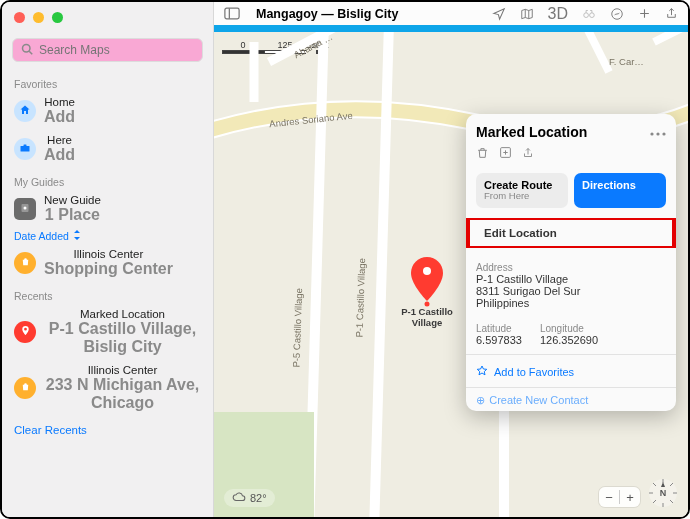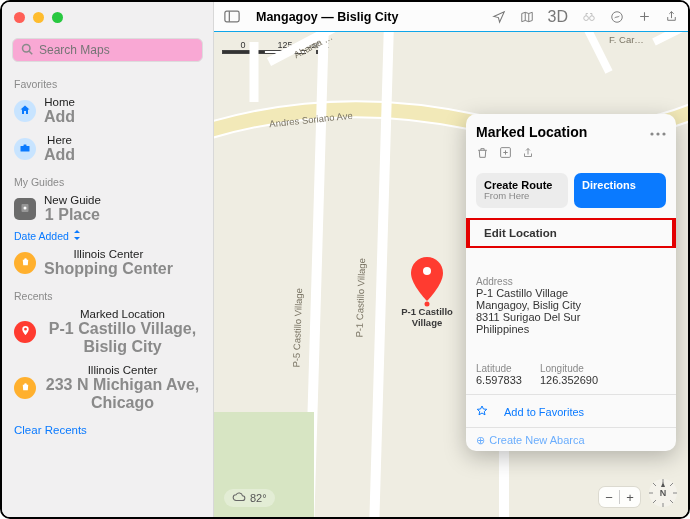--- a/index.html
+++ b/index.html
@@ -14,21 +14,21 @@
   .search input { border: none; background: transparent; outline: none; font-size: 12px; color: #555; flex: 1; }
   .sect-hdr { padding: 8px 12px 2px 12px; font-size: 10.5px; color: #8a8a8a; font-weight: 500; }
   .item { display: flex; align-items: center; gap: 8px; padding: 4px 12px; text-align: center; }
   .dateadded { padding: 2px 12px; color: #0a7aff; font-size: 10.5px; display: flex; align-items: center; gap: 4px; }
   .icon-circ { width: 22px; height: 22px; border-radius: 50%; display: flex; align-items: center; justify-content: center; flex-shrink: 0; }
   .icon-sq { width: 22px; height: 22px; border-radius: 5px; display: flex; align-items: center; justify-content: center; flex-shrink: 0; background: #6b6b6b; }
   .item-text .title { font-size: 11.5px; color: #222; }
   .item-text .sub { font-size: 16px; color: #8a8a8a; font-weight: bold; }
   .clear-recents { padding: 8px 12px; color: #0a7aff; font-size: 11.5px; }
   .main { flex: 1; height: 100%; position: relative; display: flex; flex-direction: column; }
-  .toolbar { height: 30px; display: flex; align-items: center; padding: 0 8px; gap: 10px; background: #fcfcfc; border-bottom: 1px solid #0ea5e9; }
+  .toolbar { height: 30px; display: flex; align-items: center; padding: 0 8px; gap: 10px; background: #fcfcfc; border-bottom: 7px solid #0ea5e9; }
   .tb-title { font-weight: 600; font-size: 12.5px; color: #000; margin-left: 4px; }
   .tb-spacer { flex: 1; }
   .tb-icon { color: #888; display: inline-flex; padding: 2px; }
   .map { flex: 1; position: relative; background: #efede2; overflow: hidden; }
   .scale { position: absolute; top: 8px; left: 8px; display: flex; align-items: flex-end; gap: 0; color: #333; font-size: 9px; }
   .scale .tick { display: flex; flex-direction: column; align-items: center; }
   .scale .bar { height: 4px; border: 1px solid #444; border-right: none; }
   .roads { position: absolute; inset: 0; }
   .road-label { position: absolute; font-size: 9.5px; color: #7a7464; white-space: nowrap; }
   .pin { position: absolute; left: 195px; top: 225px; width: 36px; height: 46px; }
@@ -38,24 +38,24 @@
   .card-hd { display: flex; align-items: center; }
   .card-title { font-size: 14px; font-weight: 700; flex: 1; color: #000; }
   .card-actions { margin-top: 6px; display: flex; gap: 10px; color: #888; }
   .btn-row { display: flex; gap: 6px; margin-top: 10px; }
   .btn { flex: 1; border-radius: 7px; padding: 6px 8px; font-size: 11px; line-height: 1.1; }
   .btn.primary { background: #0a7aff; color: #fff; font-weight: 600; }
   .btn.secondary { background: #ececec; }
   .btn.secondary .t1 { font-weight: 600; color: #000; }
   .btn.secondary .t2 { font-size: 9.5px; color: #888; }
   .edit-loc { margin: 10px -10px 0 -10px; border: 2.5px solid #e30000; border-left-width: 4px; border-right-width: 4px; padding: 7px 14px; font-weight: 700; font-size: 11.5px; background: #fafafa; }
-  .card .lbl { font-size: 10px; color: #8a8a8a; margin-top: 28px; }
+  .card .lbl { font-size: 10px; color: #8a8a8a; margin-top: 14px; }
   .card .val { font-size: 11px; color: #333; }
   .coords { display: flex; gap: 18px; }
-  .fav { margin-top: 10px; display: flex; align-items: center; gap: 16px; color: #0a7aff; font-size: 11px; }
+  .fav { margin-top: 10px; display: flex; align-items: center; gap: 6px; color: #0a7aff; font-size: 11px; }
   .more-link { margin-top: 6px; color: #0a7aff; font-size: 11px; opacity: .6; white-space: nowrap; overflow: hidden; }
   .rule { height: 1px; background: #e2e2e2; margin: 8px -10px 0 -10px; }
   .weather { position: absolute; left: 10px; bottom: 10px; display: flex; align-items: center; gap: 4px; background: rgba(255,255,255,.3); padding: 3px 8px; border-radius: 12px; font-size: 11px; color: #555; }
   .zoom { position: absolute; right: 48px; bottom: 10px; display: flex; align-items: center; background: rgba(255,255,255,.9); border-radius: 6px; height: 20px; box-shadow: 0 0 0 1px rgba(0,0,0,.08); }
   .zoom button { border: none; background: transparent; width: 20px; height: 20px; font-size: 13px; color: #555; }
   .zoom .sep { width: 1px; height: 14px; background: #ccc; }
   .compass { position: absolute; right: 8px; bottom: 4px; }
   svg { overflow: visible; }
 </style>
 </head>
@@ -240,21 +240,21 @@
 
         <path d="M 370 -10 L 395 40" stroke="#fff" stroke-width="8" fill="none"></path>
         <path d="M 440 10 L 480 -10" stroke="#fff" stroke-width="8" fill="none"></path>
 
         <rect x="-20" y="380" width="120" height="150" fill="#d7e5c3"></rect>
       </svg>
       <div class="road-label" style="left:55px;top:82px;transform:rotate(-6deg)">Andres Soriano Ave</div>
       <div class="road-label" style="left:78px;top:8px;transform:rotate(-28deg)">Abarca …</div>
       <div class="road-label" style="left:145px;top:300px;transform:rotate(-88deg);transform-origin:left">P-1 Castillo Village</div>
       <div class="road-label" style="left:82px;top:330px;transform:rotate(-88deg);transform-origin:left">P-5 Castillo Village</div>
-      <div class="road-label" style="left:395px;top:2px">F. Car…</div>
+      <div class="road-label" style="left:395px;top:24px">F. Car…</div>
 
       <div class="pin">
         <svg width="36" height="50" viewBox="0 0 36 50">
           <path d="M18 0C9 0 2 7 2 16c0 12 16 28 16 28s16-16 16-28C34 7 27 0 18 0z" fill="#ff3b30"></path>
           <circle cx="18" cy="14" r="4" fill="#fff"></circle>
           <circle cx="18" cy="47" r="2.5" fill="#ff3b30"></circle>
         </svg>
       </div>
       <div class="pin-label">P-1 Castillo Village</div>
 
@@ -286,21 +286,20 @@
           <div class="btn secondary">
             <div class="t1">Create Route</div>
             <div class="t2">From Here</div>
           </div>
           <div class="btn primary">Directions</div>
         </div>
         <div class="edit-loc">Edit Location</div>
 
         <div class="lbl">Address</div>
         <div class="val">P-1 Castillo Village</div>
-        <div class="val">Mangagoy, Bislig City</div>
         <div class="val">8311 Surigao Del Sur</div>
         <div class="val">Philippines</div>
 
         <div class="coords">
           <div>
             <div class="lbl">Latitude</div>
             <div class="val">6.597833</div>
           </div>
           <div>
             <div class="lbl">Longitude</div>
@@ -310,21 +309,21 @@
 
         <div class="rule"></div>
         <div class="fav">
           <span><svg width="12" height="12" viewBox="0 0 24 24" fill="none" stroke="#0a7aff" stroke-width="2">
                 <path d="M12 2l2.9 6 6.6.6-5 4.6 1.5 6.5L12 16l-6 3.7 1.5-6.5-5-4.6 6.6-.6z"></path>
               </svg></span>
           <span>Add to Favorites</span>
         </div>
         <div class="rule"></div>
         <div class="more-link">
-          <span style="margin-right:4px">⊕</span><span>Create New Abarca</span>
+          <span style="margin-right:4px">⊕</span><span>Create New Contact</span>
         </div>
       </div>
 
       <div class="weather">
         <span><svg width="14" height="10" viewBox="0 0 24 16" fill="none" stroke="#666" stroke-width="1.8">
               <path d="M7 14a5 5 0 010-10 6 6 0 0111 2 4 4 0 010 8z"></path>
             </svg></span>
         <span>82°</span>
       </div>
       <div class="zoom">

